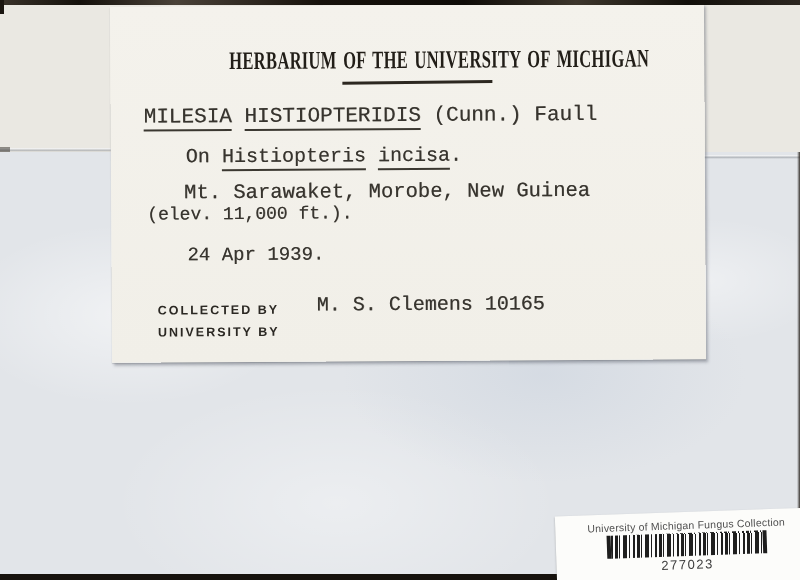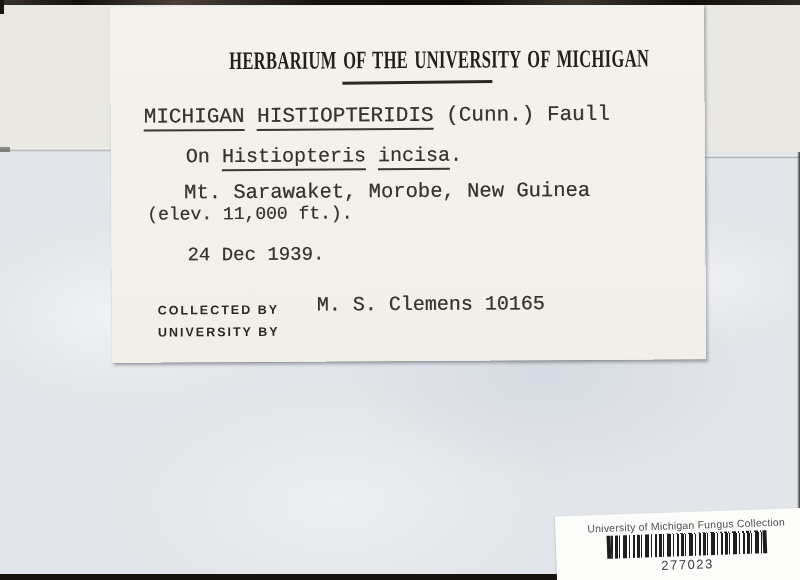--- a/index.html
+++ b/index.html
@@ -110,27 +110,27 @@
   <div class="abs packet-upper"></div>
   <div class="abs packet-lower"></div>
   <div class="abs crease-left"></div>
   <div class="abs crease-right"></div>
   <div class="abs crease-smudge"></div>
 
   <div class="abs card">
     <div class="abs hdr">HERBARIUM OF THE UNIVERSITY OF MICHIGAN</div>
     <div class="abs hdr-rule"></div>
 
-    <div class="abs tw l-species"><span class="u">MICHIGAN</span><span class="u gap">HISTIOPTERIDIS</span><span class="gap">(Cunn.) Faull</span></div>
+    <div class="abs tw l-species"><span class="u">MILESIA</span><span class="u gap">HISTIOPTERIDIS</span><span class="gap">(Cunn.) Faull</span></div>
 
     <div class="abs tw l-host"><span>On</span><span class="u gap">Histiopteris</span><span class="u gap">incisa</span><span>.</span></div>
 
     <div class="abs tw l-loc1">Mt. Sarawaket, Morobe, New Guinea</div>
     <div class="abs tw l-loc2">(elev. 11,000 ft.).</div>
-    <div class="abs tw l-date">24 Dec 1939.</div>
+    <div class="abs tw l-date">24 Apr 1939.</div>
 
     <div class="abs plabel l-collected">COLLECTED BY</div>
     <div class="abs tw l-collector">M. S. Clemens 10165</div>
     <div class="abs plabel l-determined">UNIVERSITY BY</div>
   </div>
 
   <div class="abs sticker">
     <div class="sticker-title">University of Michigan Fungus Collection</div>
     <div class="barcode"></div>
     <div class="sticker-number">277023</div>

